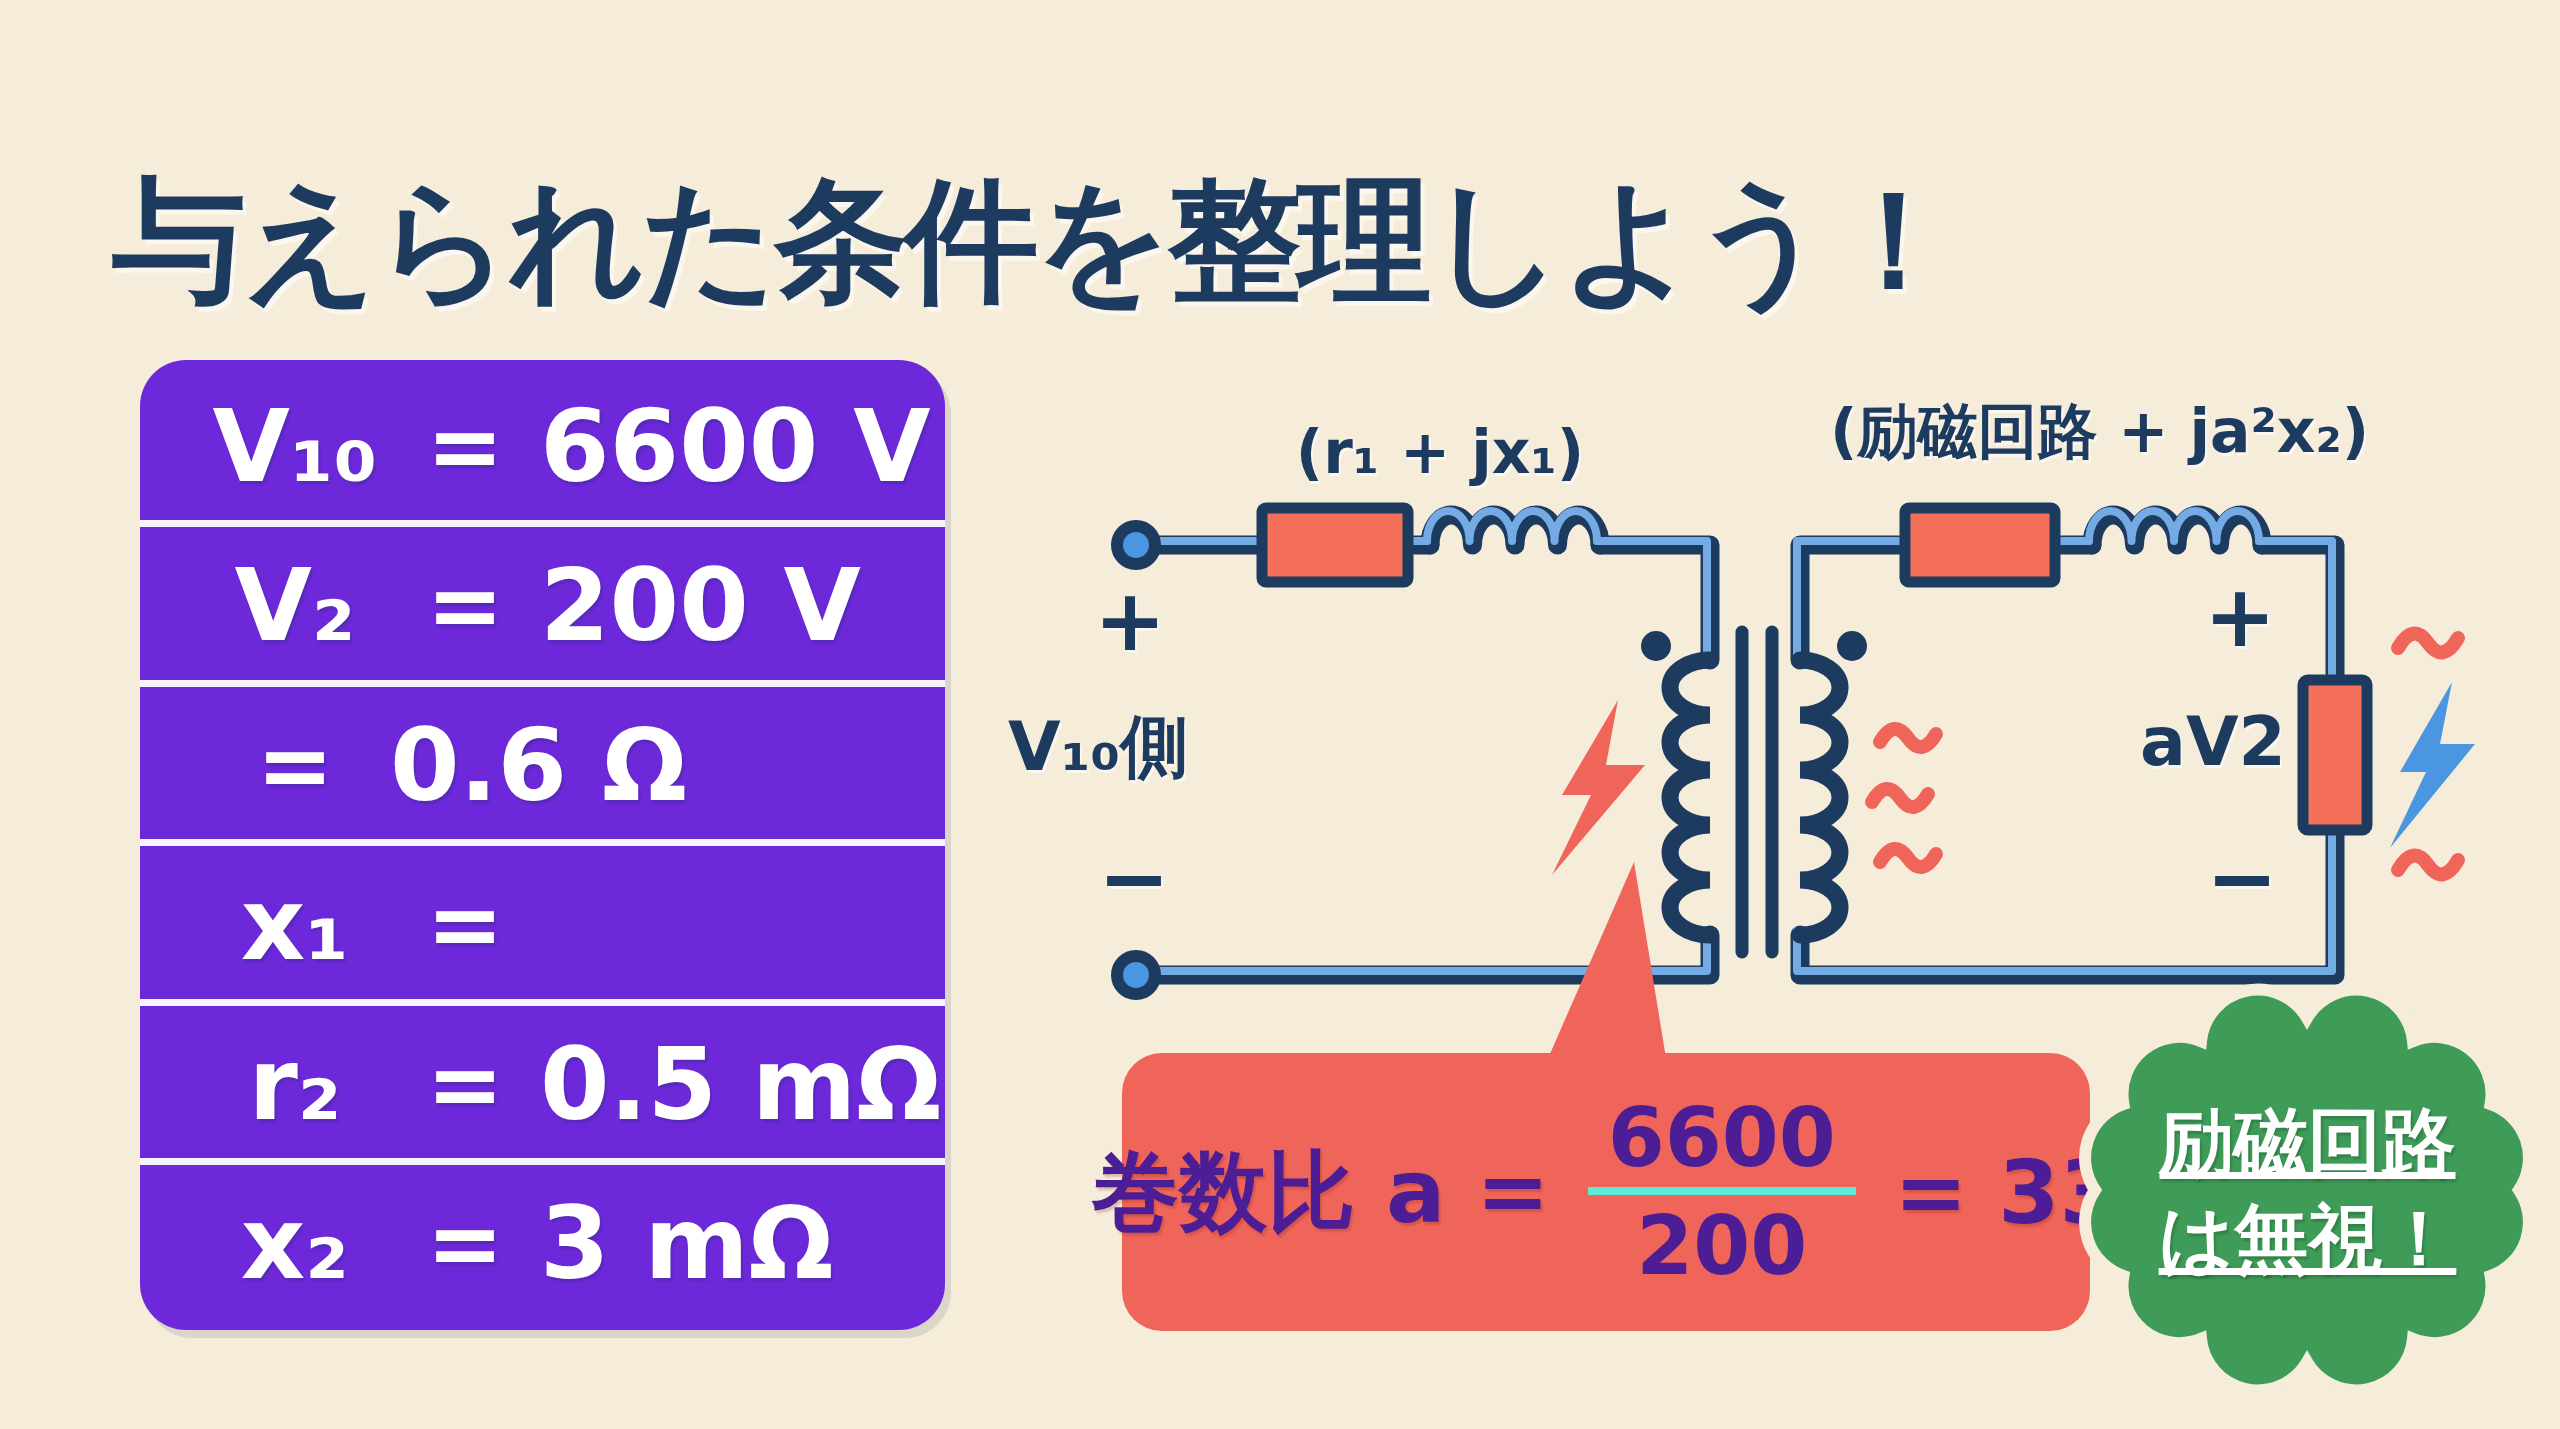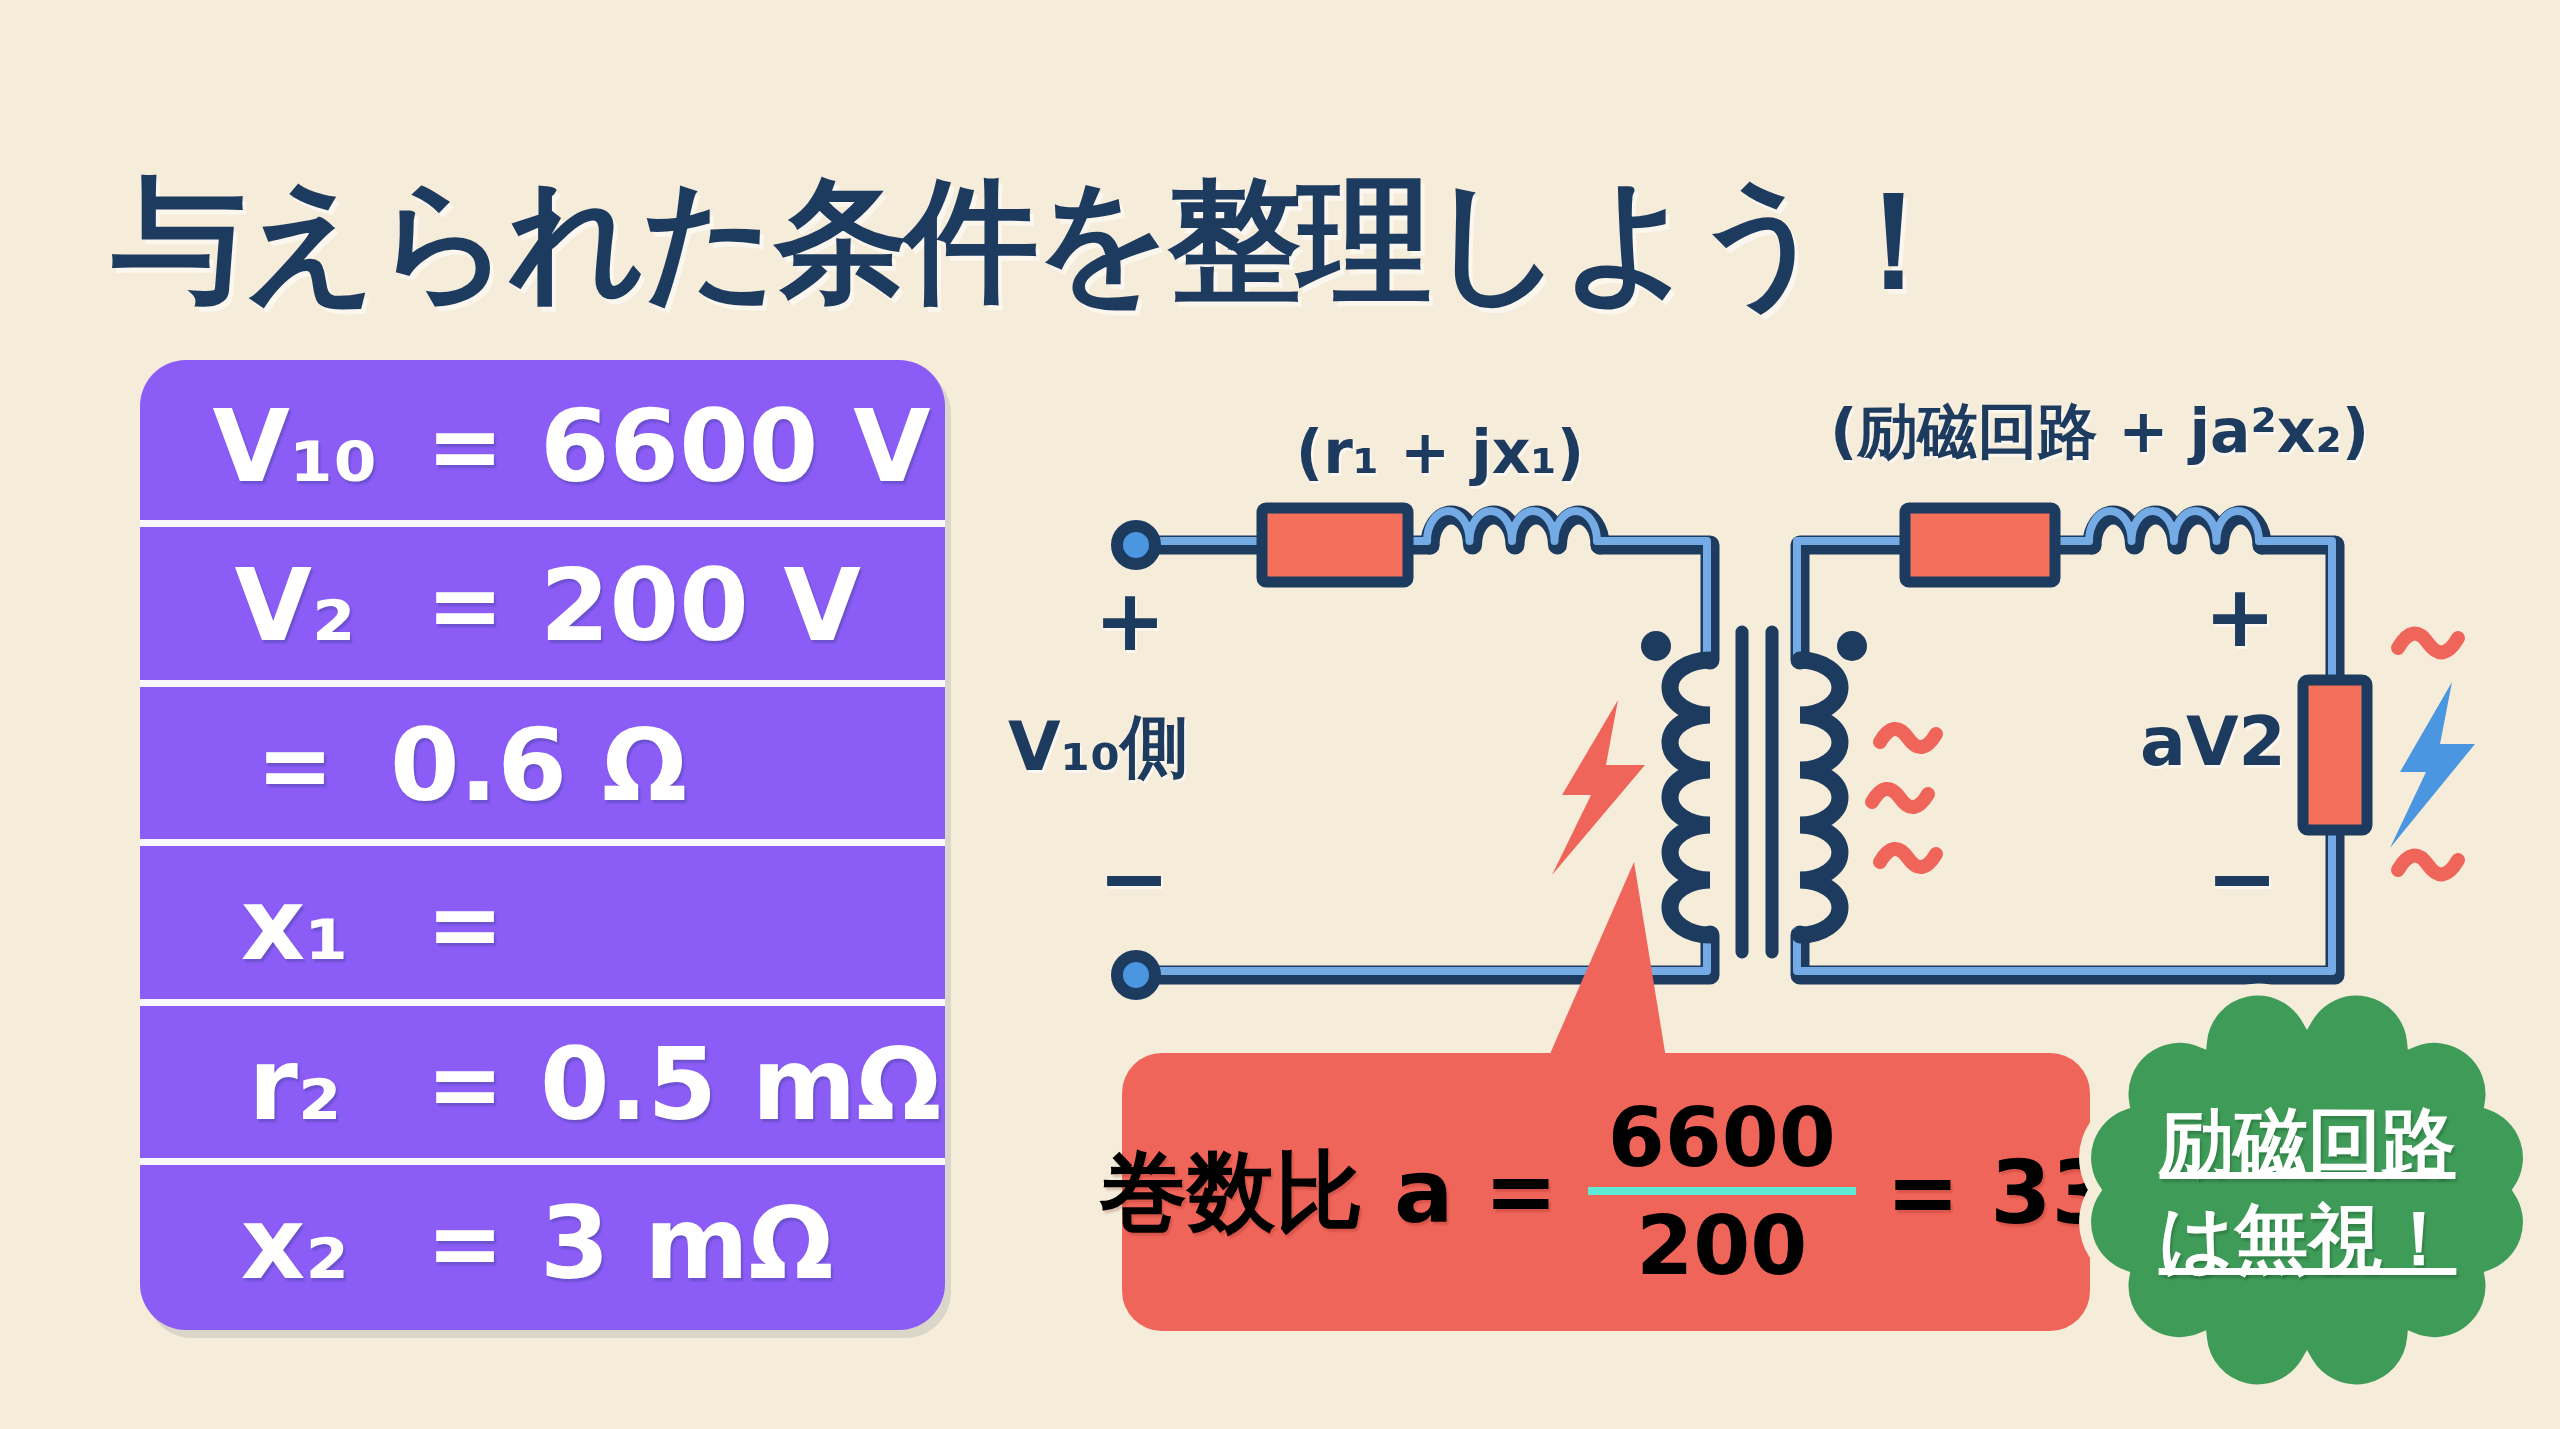--- a/index.html
+++ b/index.html
@@ -21,21 +21,21 @@
     letter-spacing: -4px;
     color: #1d3a5f;
     text-shadow: 4px 5px 0 rgba(255,255,255,0.55);
     white-space: nowrap;
   }
 
   
   .panel {
     left: 140px; top: 360px;
     width: 805px; height: 970px;
-    background: #8b5cf6;
+    background: #6d28d9;
     border-radius: 46px;
     box-shadow: 6px 8px 0 rgba(30,58,95,0.12);
     display: flex; flex-direction: column;
     justify-content: space-evenly;
     padding: 8px 0;
     box-sizing: border-box;
   }
   .cond-row {
     display: grid;
     grid-template-columns: 190px 150px auto;
@@ -66,22 +66,22 @@
 
   
   .callout {
     left: 1122px; top: 1053px;
     width: 968px; height: 278px;
     background: #f0655a;
     border-radius: 40px;
     display: flex;
     align-items: center;
     justify-content: center;
-    gap: 30px;
-    color: #000000;
+    gap: 38px;
+    color: #4c1d95;
     font-weight: 800;
     z-index: 3;
     box-sizing: border-box;
   }
   .callout-prefix, .callout-result { font-size: 88px; white-space: nowrap; text-shadow: 2px 3px 2px rgba(120,20,10,0.2); }
   .frac { display: inline-flex; flex-direction: column; align-items: center; font-size: 82px; line-height: 1.05; }
   .frac-num { padding: 0 20px 6px 20px; border-bottom: 8px solid #5eead4; text-align: center; }
   .frac-den { padding-top: 8px; }
 
   

